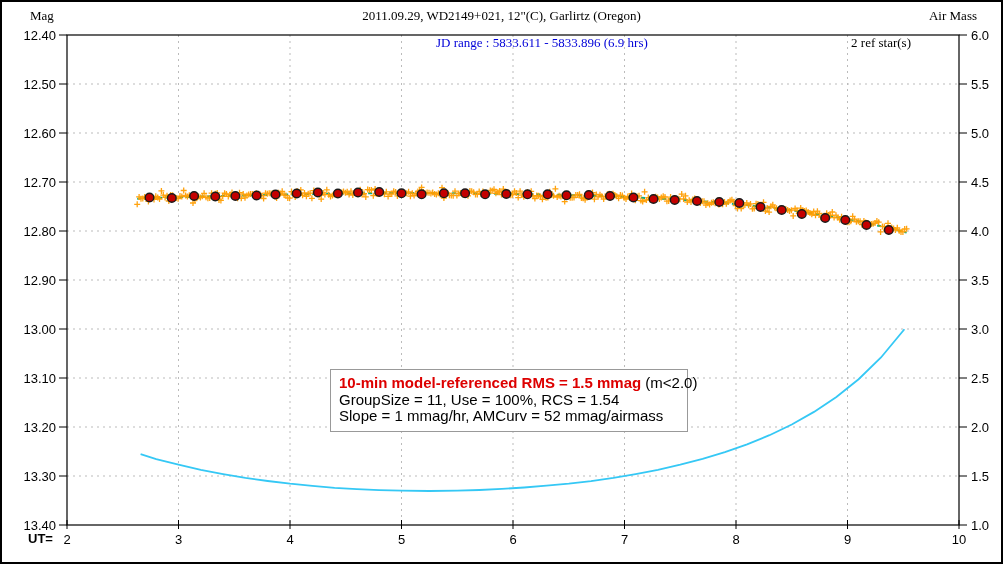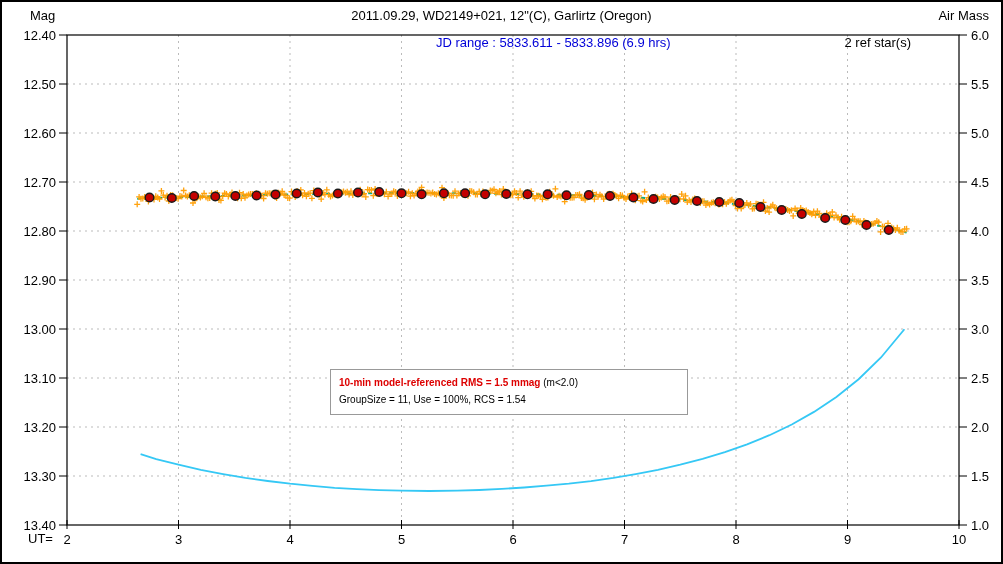--- a/index.html
+++ b/index.html
@@ -3,31 +3,31 @@
 <meta charset="utf-8">
 <style>
   html,body{margin:0;padding:0;background:#fff;}
   .canvas{
     position:relative;width:1003px;height:564px;box-sizing:border-box;
     border:2px solid #000;background:#fff;overflow:hidden;
     font-family:"Liberation Sans",sans-serif;color:#000;
   }
   .abs{position:absolute;white-space:nowrap;}
   #chart-svg{position:absolute;left:0;top:0;}
-  .hdr{font-size:13px;}
+  .hdr{font-size:13px;font-family:Liberation Serif, serif;}
   #page-title{left:0;top:6px;width:100%;text-align:center;}
   #mag-label{left:28px;top:6px;}
-  #airmass-label{right:12px;top:6px;}
+  #airmass-label{right:24px;top:6px;}
   #jd-range{left:410px;top:33px;}
   #ref-stars{right:90px;top:33px;}
-  #ut-label{left:26px;top:529px;font-size:13px;}
+  #ut-label{left:26px;top:529px;font-size:13px;font-weight:bold;}
   .annotation-box{
     left:328px;top:367px;width:340px;
     background:#fff;border:1px solid #999;
-    padding:5px 8px 6px 8px;font-size:10px;line-height:16.5px;
+    padding:5px 8px 6px 8px;font-size:15px;line-height:16.5px;
   }
   .ann-line1-red{font-weight:bold;}
 </style>
 </head>
 <body>
 
 <div class="canvas">
   <svg id="chart-svg" width="1003" height="564">
       <line x1="65" y1="81.99999999999983" x2="957" y2="81.99999999999983" stroke="#bbbbbb" stroke-width="1" stroke-dasharray="2 4"></line>
       <line x1="65" y1="130.99999999999966" x2="957" y2="130.99999999999966" stroke="#bbbbbb" stroke-width="1" stroke-dasharray="2 4"></line>
@@ -152,14 +152,15 @@
   <div class="abs hdr" id="mag-label">Mag</div>
   <div class="abs hdr" id="page-title">2011.09.29, WD2149+021, 12"(C), Garlirtz (Oregon)</div>
   <div class="abs hdr" id="airmass-label">Air Mass</div>
   <div class="abs hdr" id="jd-range" style="color: rgb(0, 0, 216); margin-left: 24px;">JD range : 5833.611 - 5833.896 (6.9 hrs)</div>
   <div class="abs hdr" id="ref-stars">2 ref star(s)</div>
   <div class="abs" id="ut-label">UT=</div>
 
   <div class="abs annotation-box" style="z-index: 5;">
     <div><span class="ann-line1-red" id="ann-red" style="color: rgb(221, 0, 0);">10-min model-referenced RMS = 1.5 mmag</span><span> (m&lt;2.0)</span></div>
     <div>GroupSize = 11, Use = 100%, RCS = 1.54</div>
+    <div>Slope = 1 mmag/hr, AMCurv = 52 mmag/airmass</div>
   </div>
 </div>
 
 </body></html>

